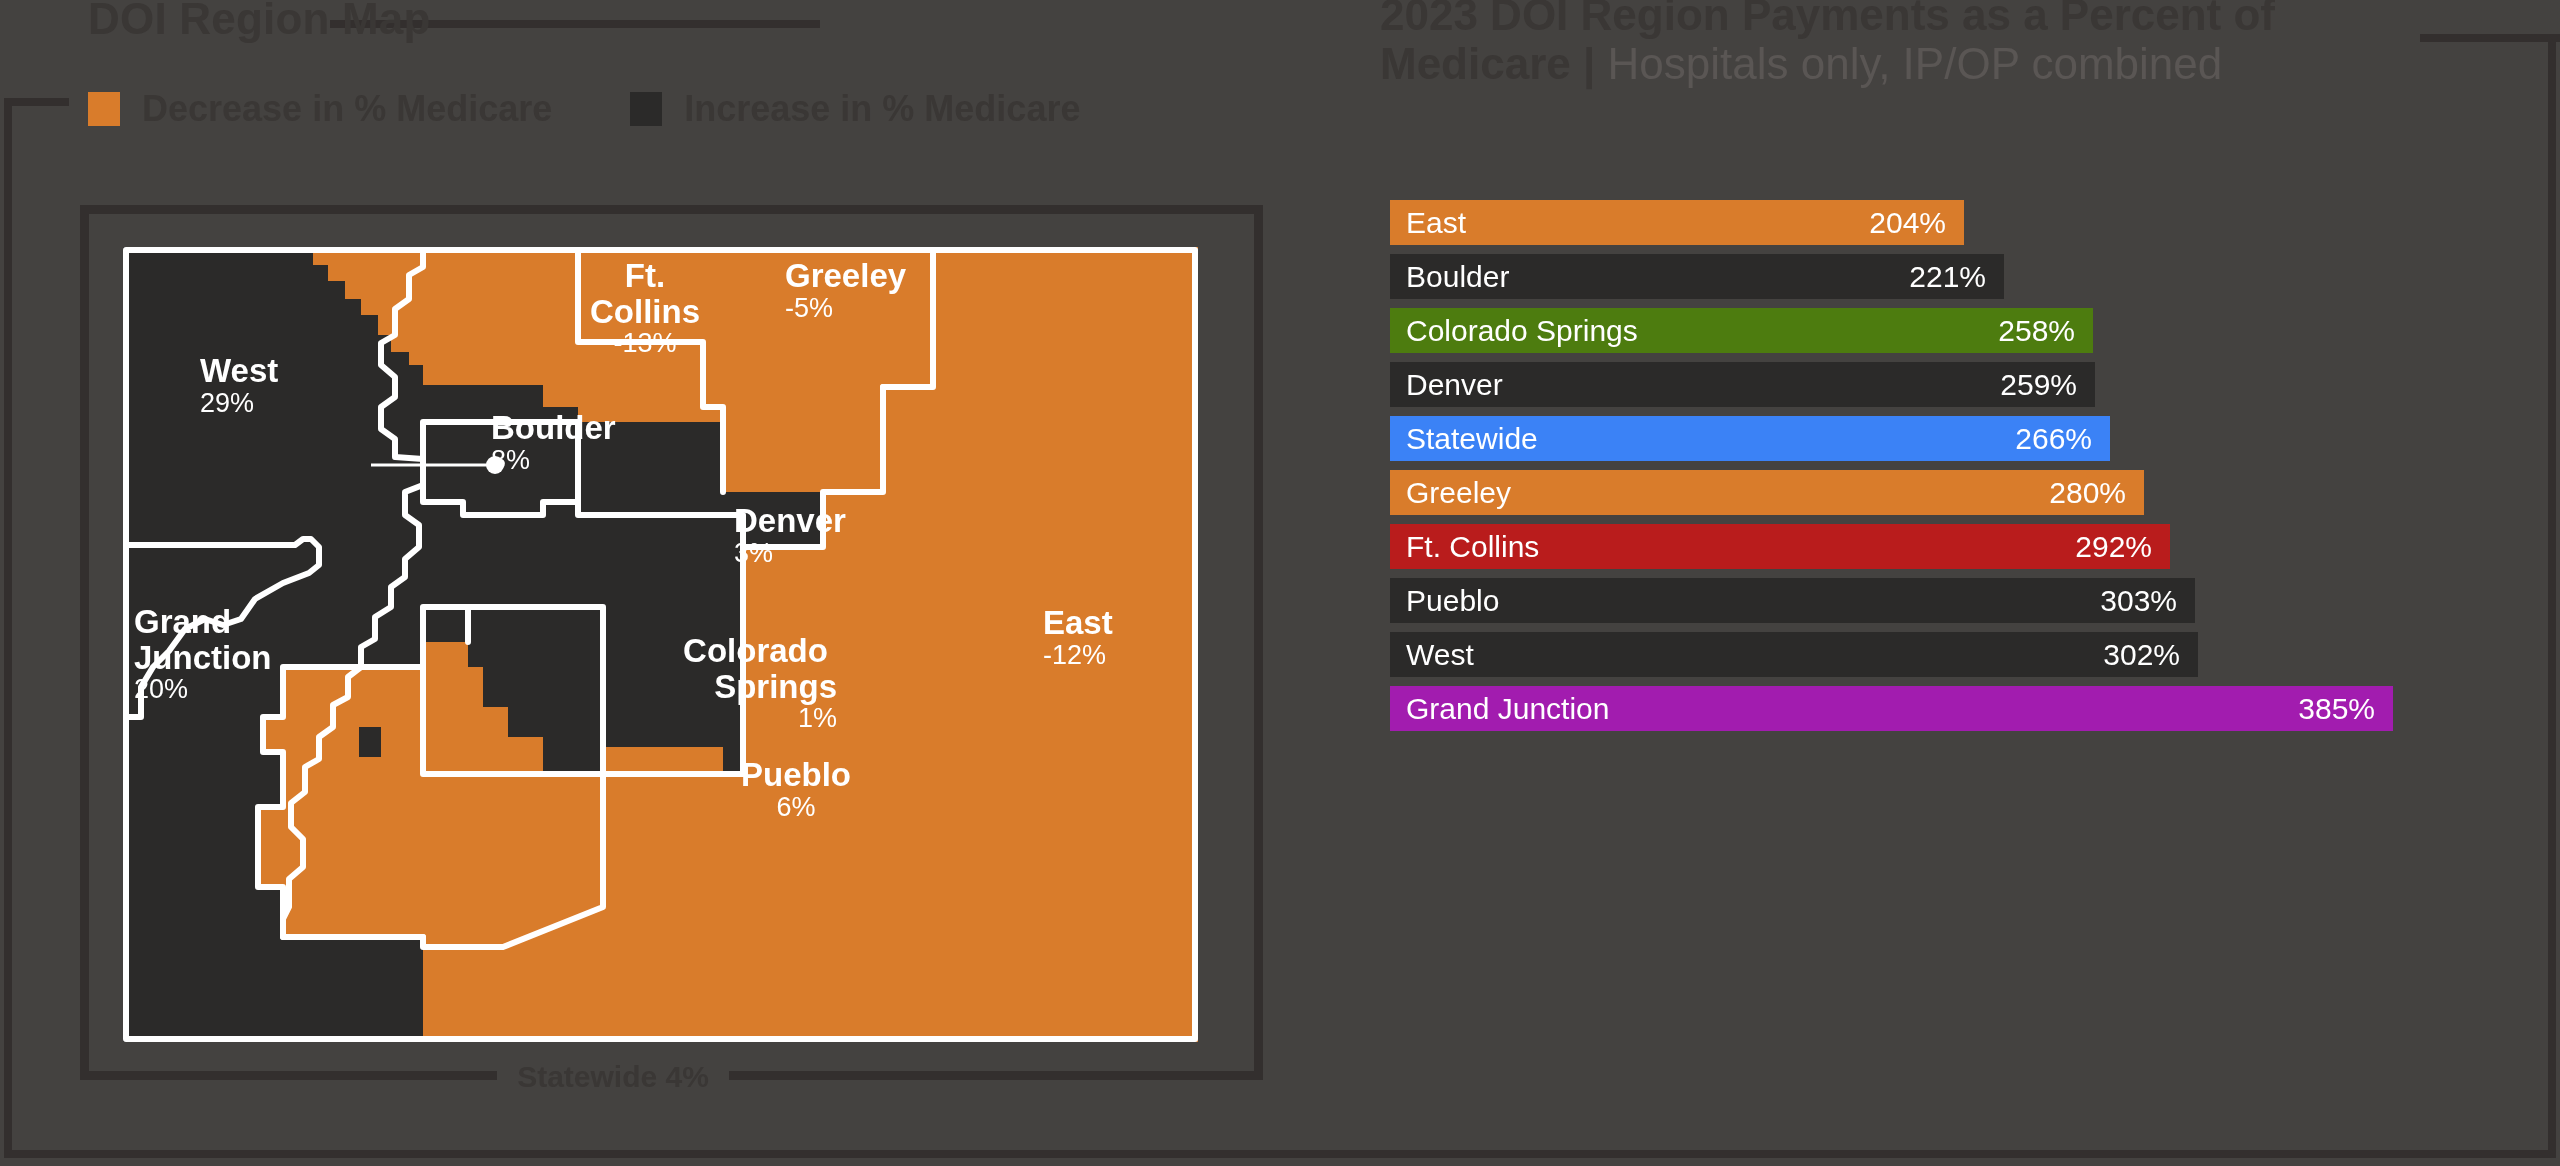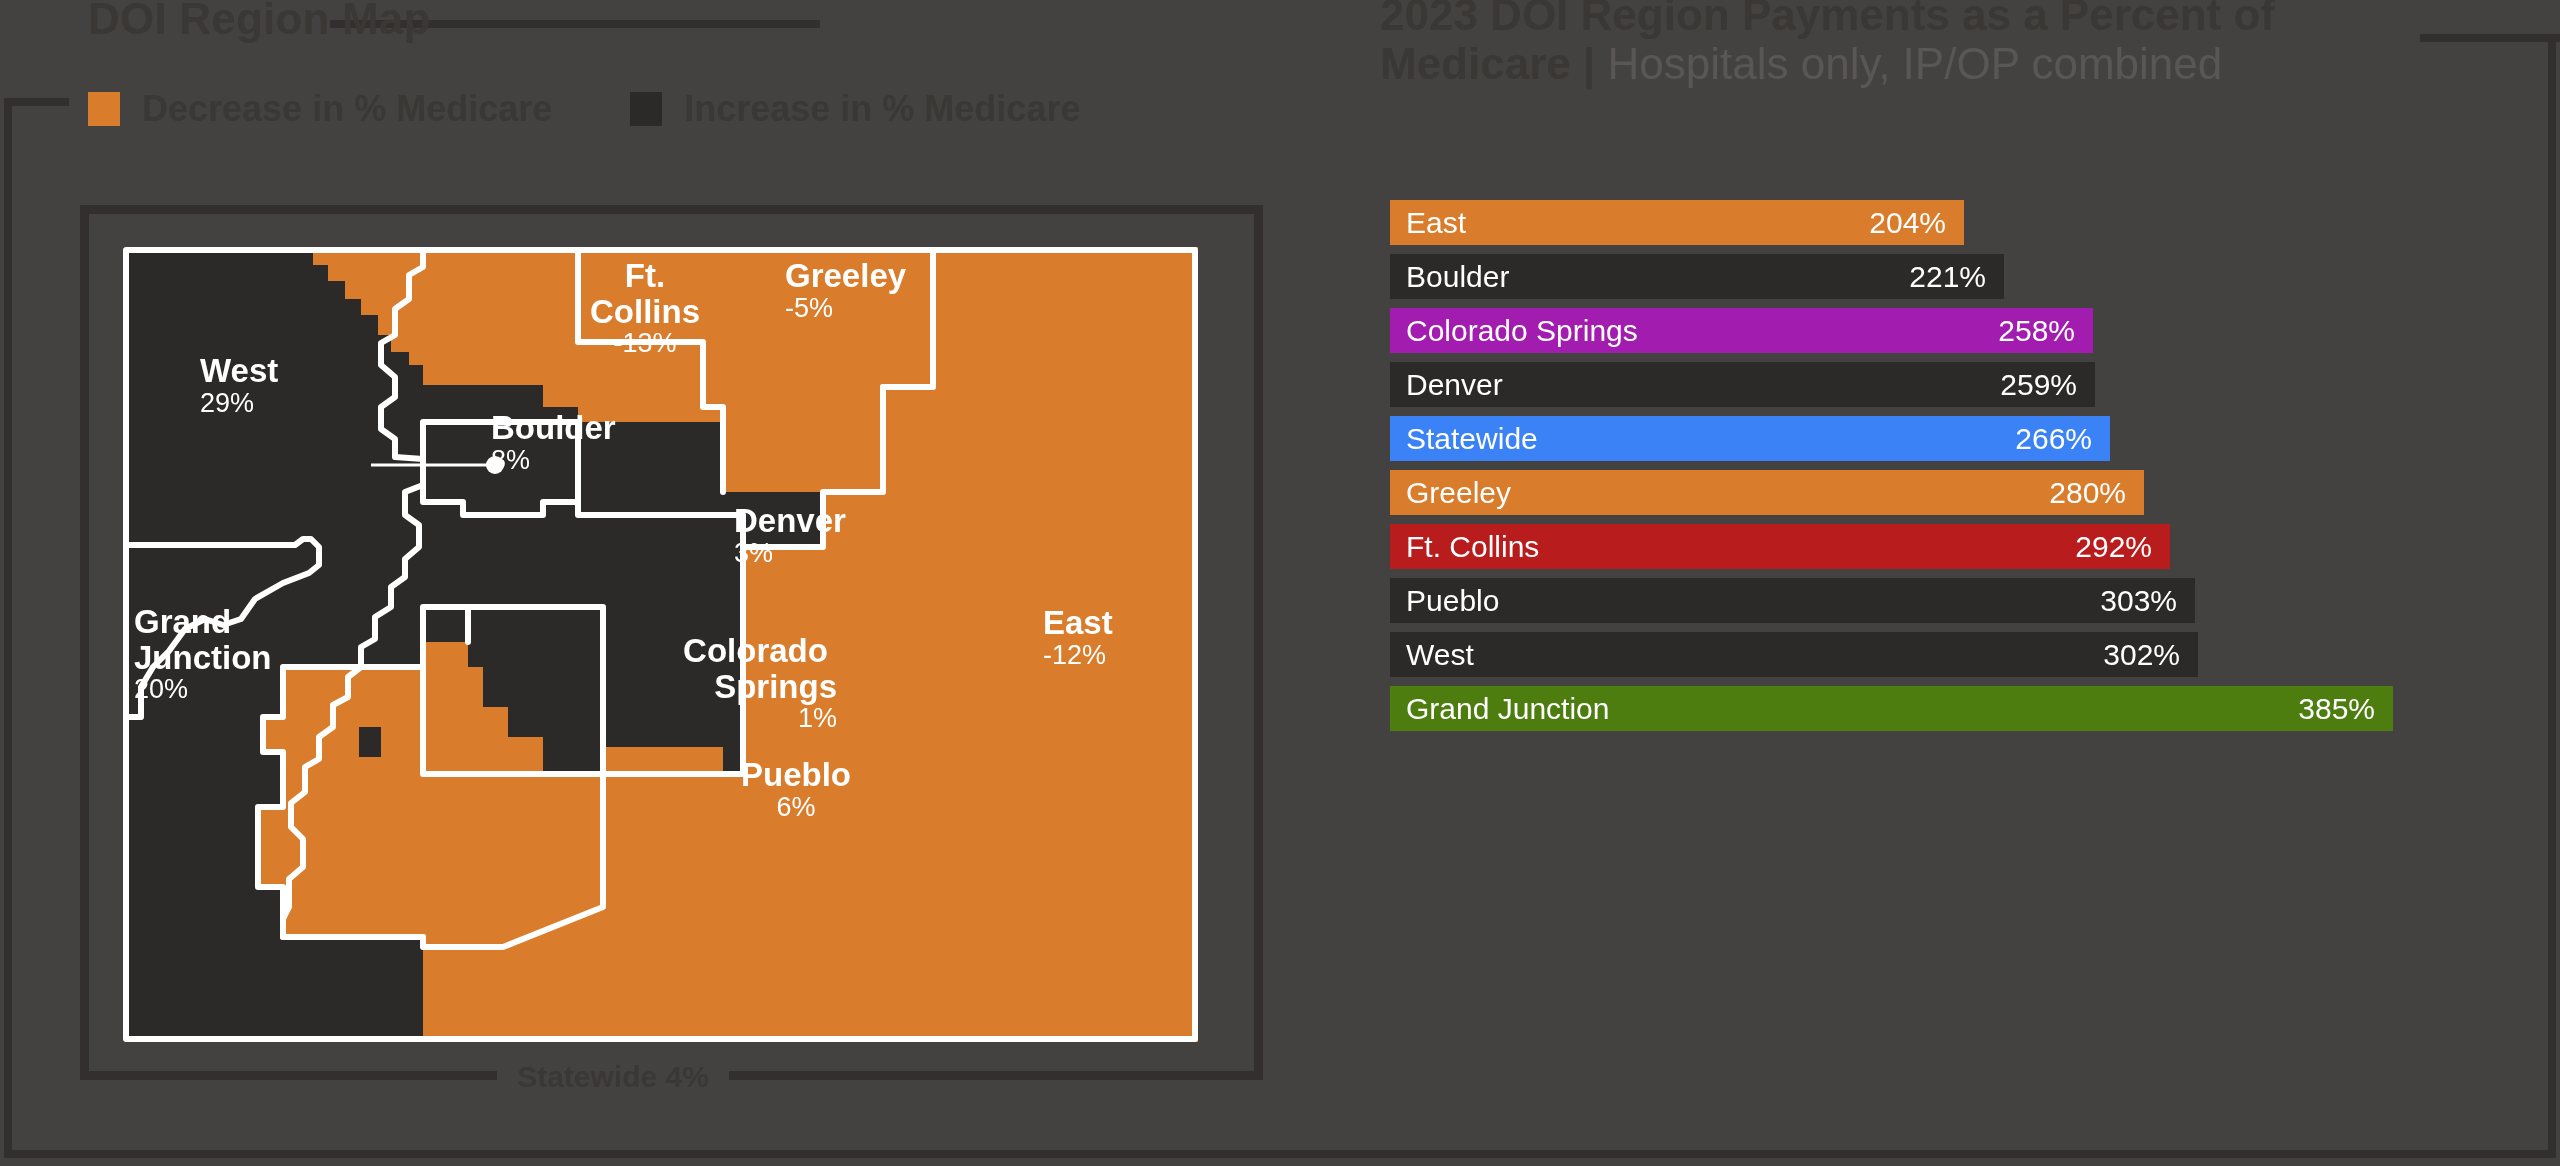--- a/index.html
+++ b/index.html
@@ -218,21 +218,21 @@
             <span class="value">204%</span>
           </div>
         </div>
         <div class="bar-row">
           <div class="bar" style="width: 614px; background: rgb(43, 42, 41);">
             <span class="region">Boulder</span>
             <span class="value">221%</span>
           </div>
         </div>
         <div class="bar-row">
-          <div class="bar" style="width: 703px; background: #a21caf;">
+          <div class="bar" style="width: 703px; background: #4d7c0f;">
             <span class="region">Colorado Springs</span>
             <span class="value">258%</span>
           </div>
         </div>
         <div class="bar-row">
           <div class="bar" style="width: 705px; background: rgb(43, 42, 41);">
             <span class="region">Denver</span>
             <span class="value">259%</span>
           </div>
         </div>
@@ -260,20 +260,20 @@
             <span class="value">303%</span>
           </div>
         </div>
         <div class="bar-row">
           <div class="bar" style="width: 808px; background: rgb(43, 42, 41);">
             <span class="region">West</span>
             <span class="value">302%</span>
           </div>
         </div>
         <div class="bar-row">
-          <div class="bar" style="width: 1003px; background: #4d7c0f;">
+          <div class="bar" style="width: 1003px; background: #a21caf;">
             <span class="region">Grand Junction</span>
             <span class="value">385%</span>
           </div>
         </div>
       </div>
   </div>
 </div>
 
 </body></html>

